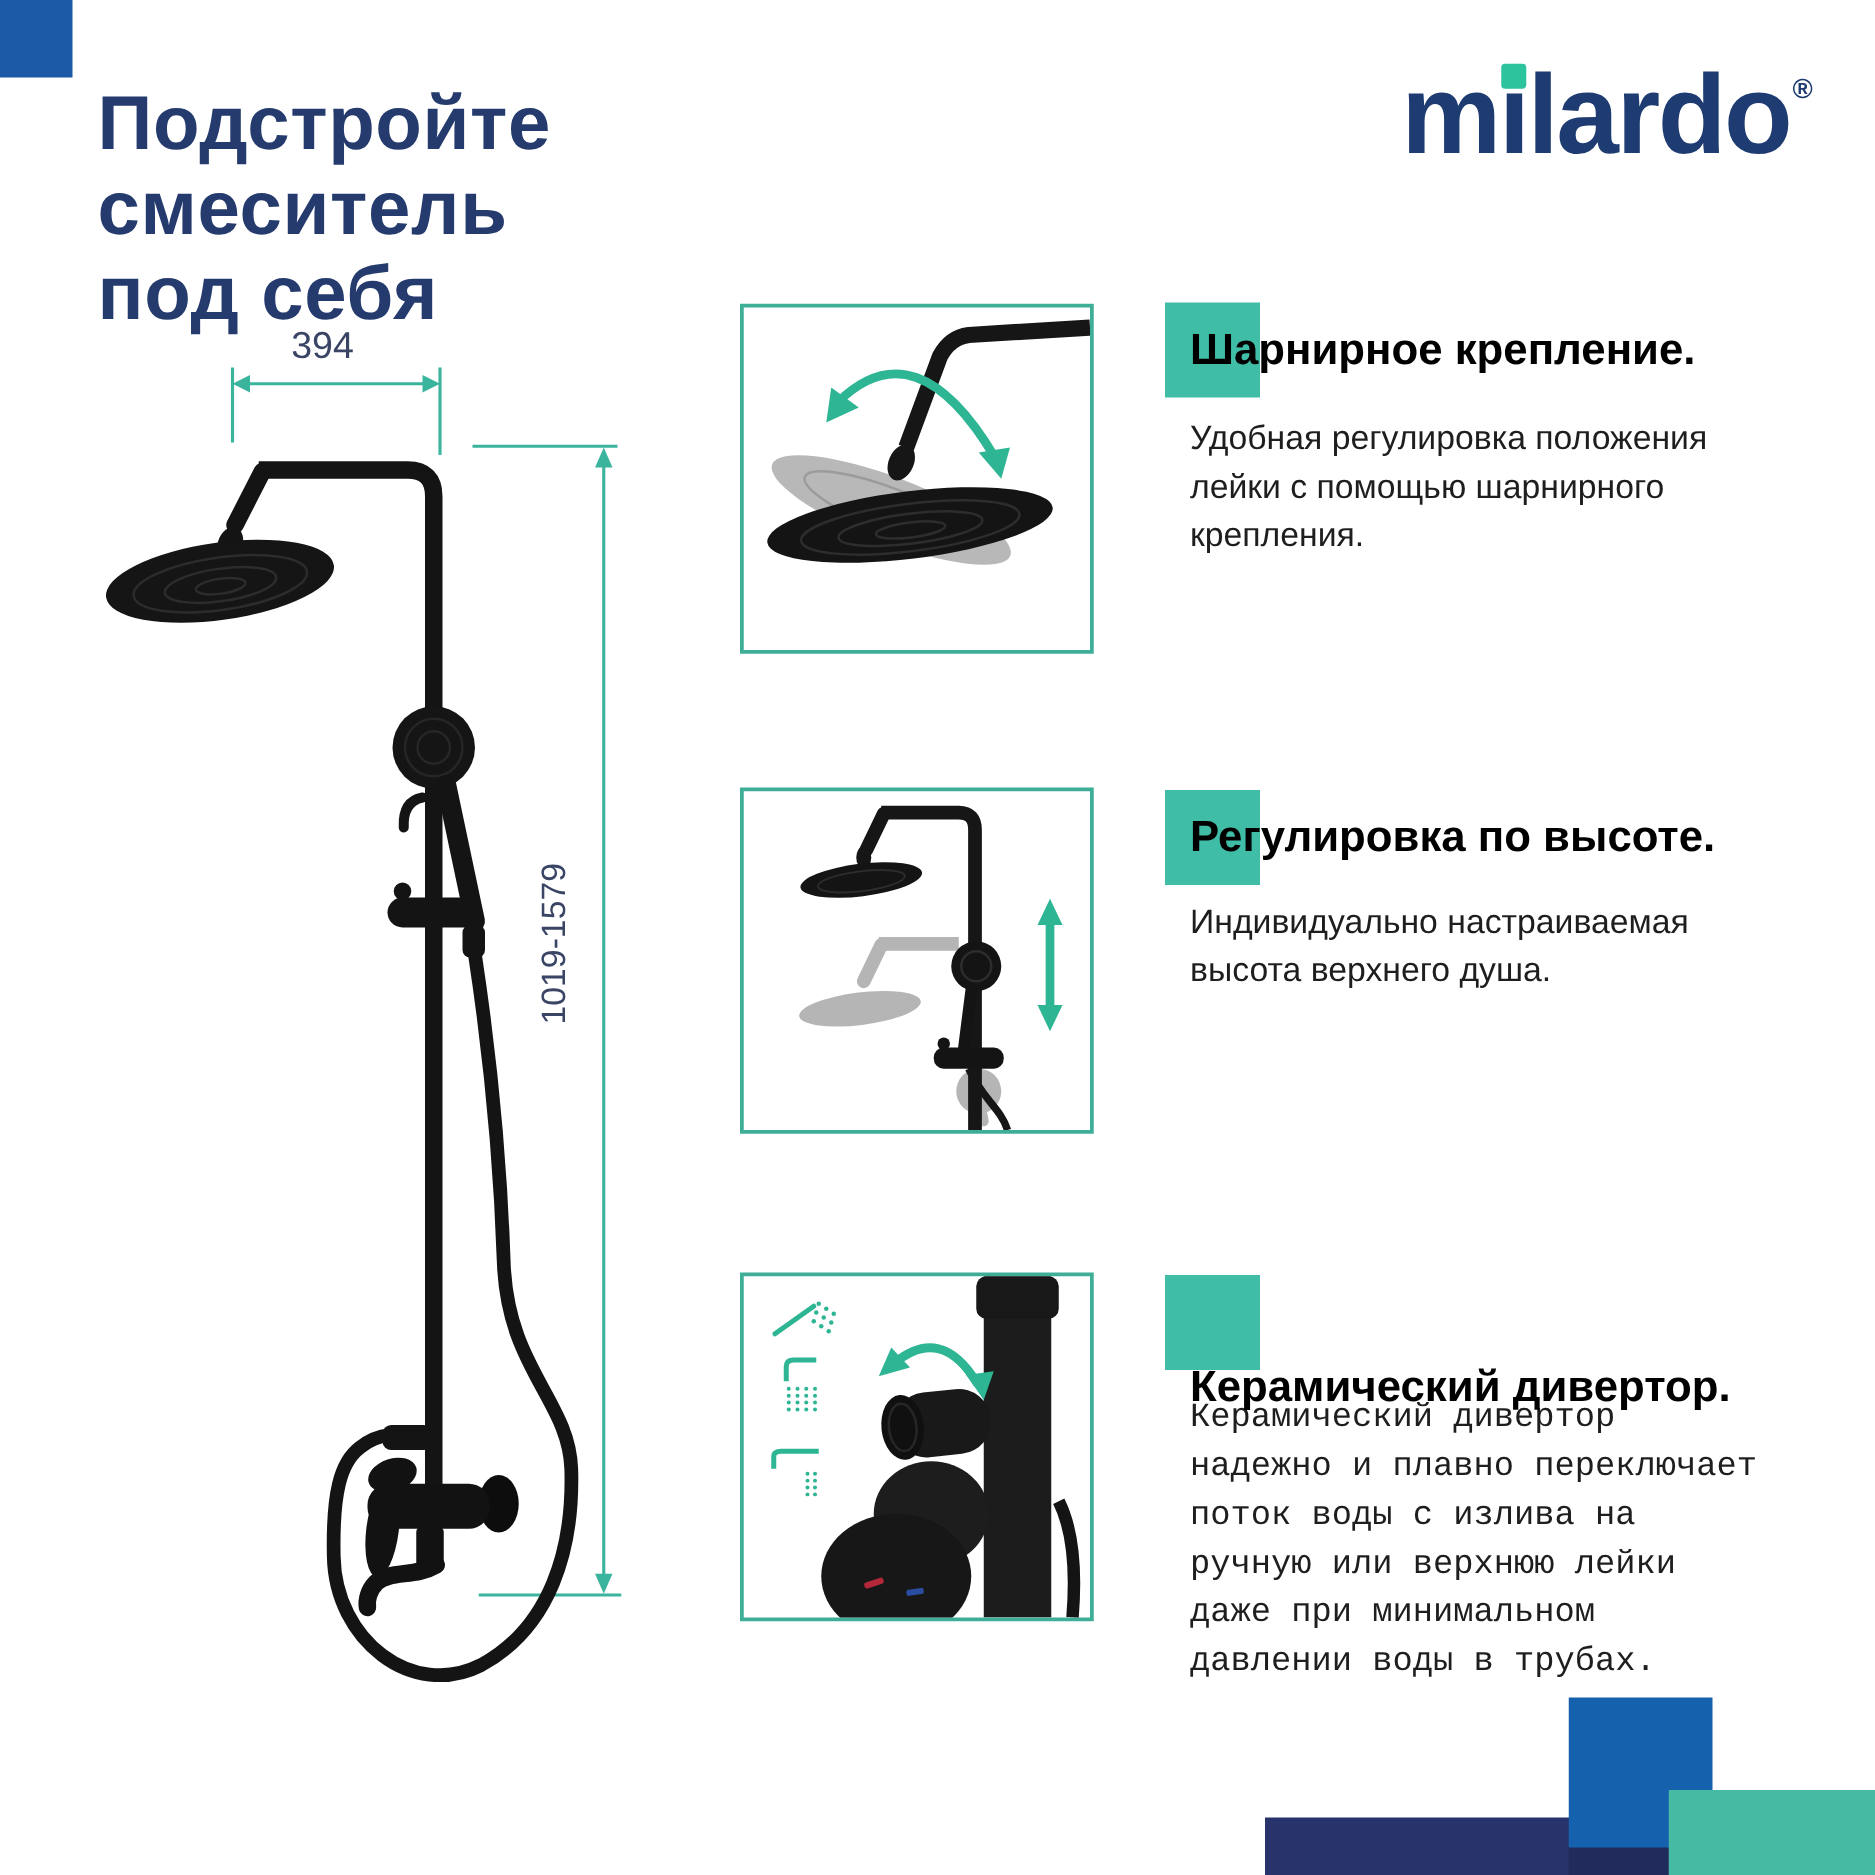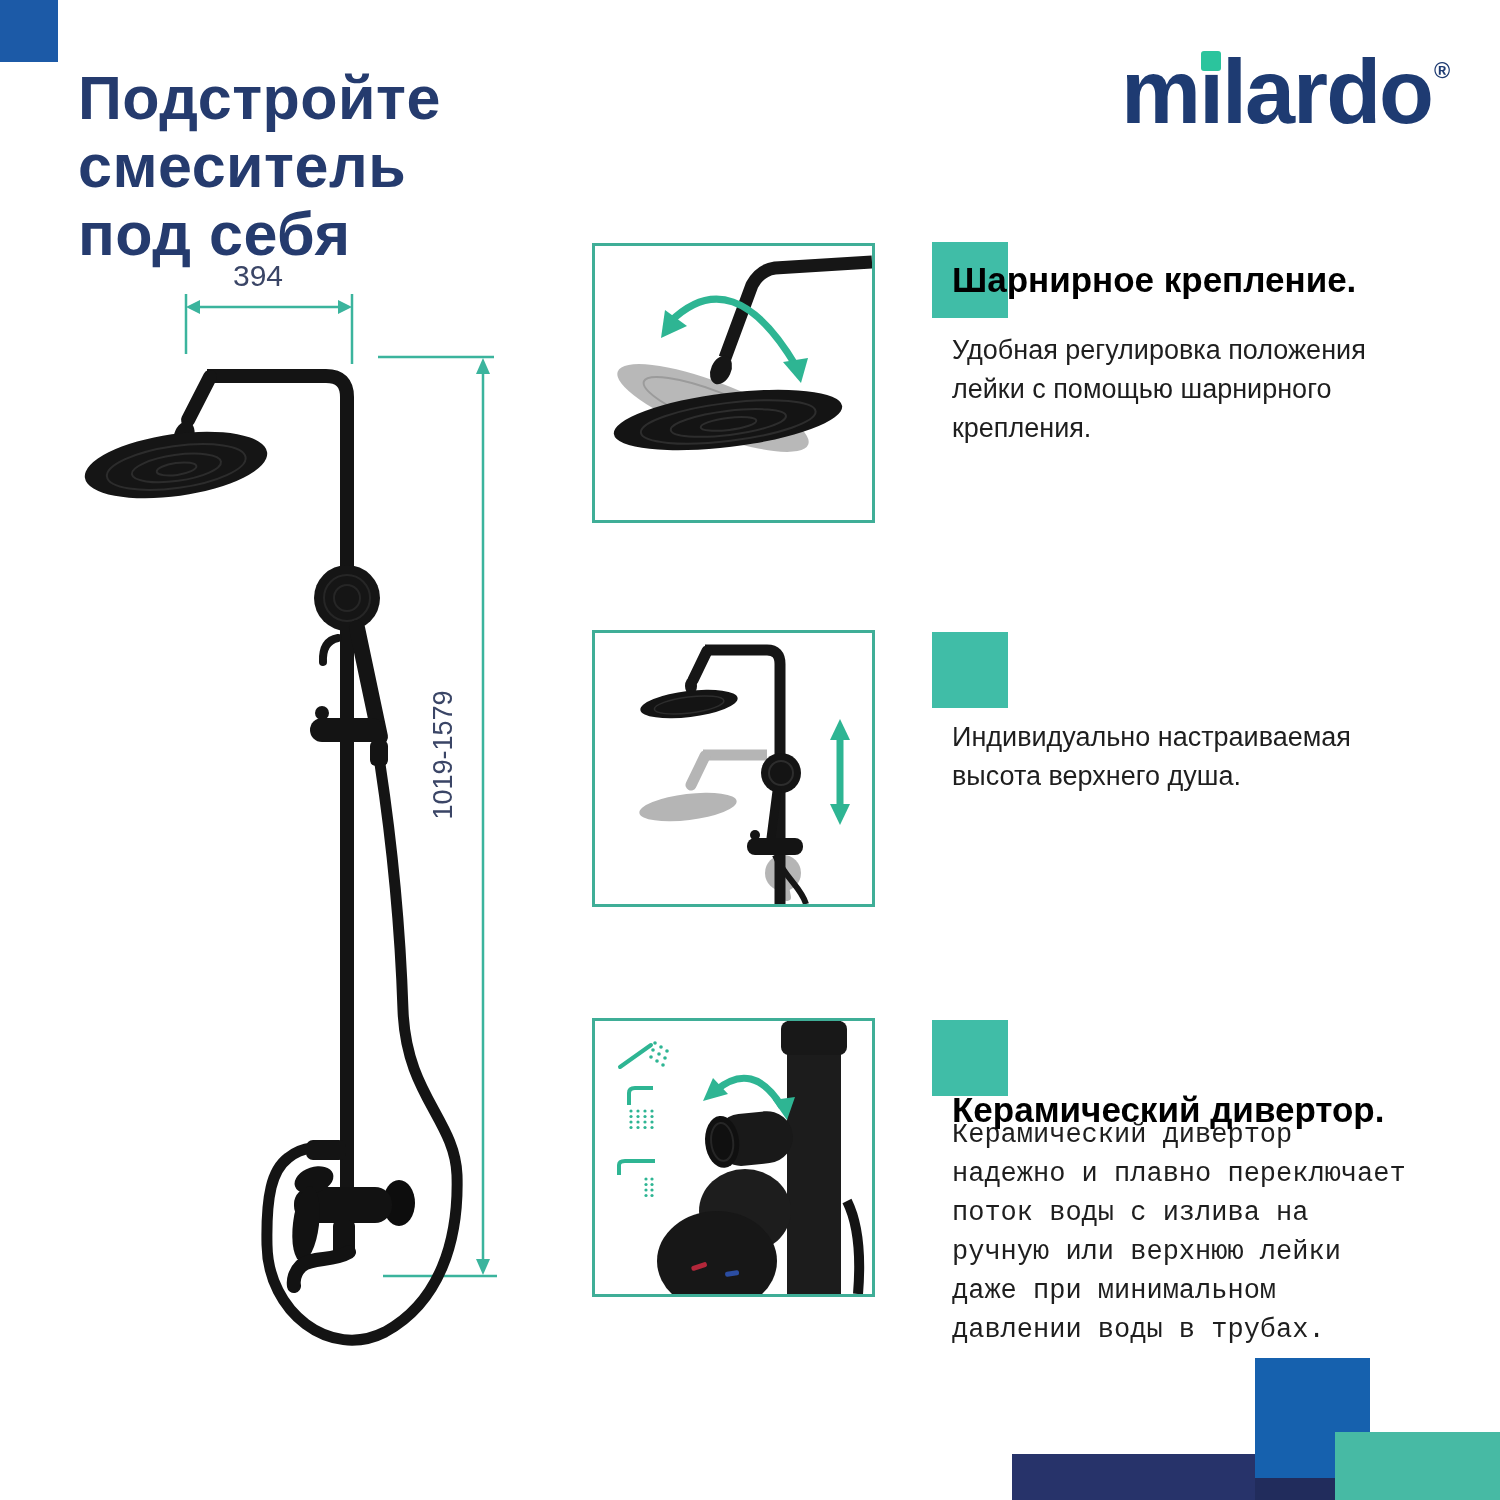--- a/index.html
+++ b/index.html
@@ -152,20 +152,21 @@
       <path d="M182,158 L176,205" stroke="#141414" stroke-width="9" stroke-linecap="round"></path>
       <circle cx="160" cy="202" r="5" fill="#141414"></circle>
       <rect x="152" y="205" width="56" height="17" rx="8" fill="#141414"></rect>
 
       <line x1="245" y1="104" x2="245" y2="174" stroke="#2EB593" stroke-width="7"></line>
       <polygon points="245,86 235,107 255,107" fill="#2EB593"></polygon>
       <polygon points="245,192 235,171 255,171" fill="#2EB593"></polygon>
     </svg>
   </div>
   <div class="abs teal-sq" style="left:932px;top:632px;"></div>
+  <div class="abs feat-title" style="top:648px;">Регулировка по высоте.</div>
   <div class="abs feat-text" style="top:718px;">Индивидуально настраиваемая высота верхнего душа.</div>
 
   <div class="abs frame" style="top:1018px;height:279px;">
     <svg viewBox="0 0 277 273">
 
       <rect x="192" y="0" width="54" height="273" fill="#1c1c1c"></rect>
       <rect x="186" y="0" width="66" height="34" rx="8" fill="#181818"></rect>
       <g transform="rotate(-6 155 118)">
         <rect x="120" y="92" width="78" height="52" rx="26" fill="#191919"></rect>
         <ellipse cx="127" cy="118" rx="17" ry="26" fill="#101010"></ellipse>

